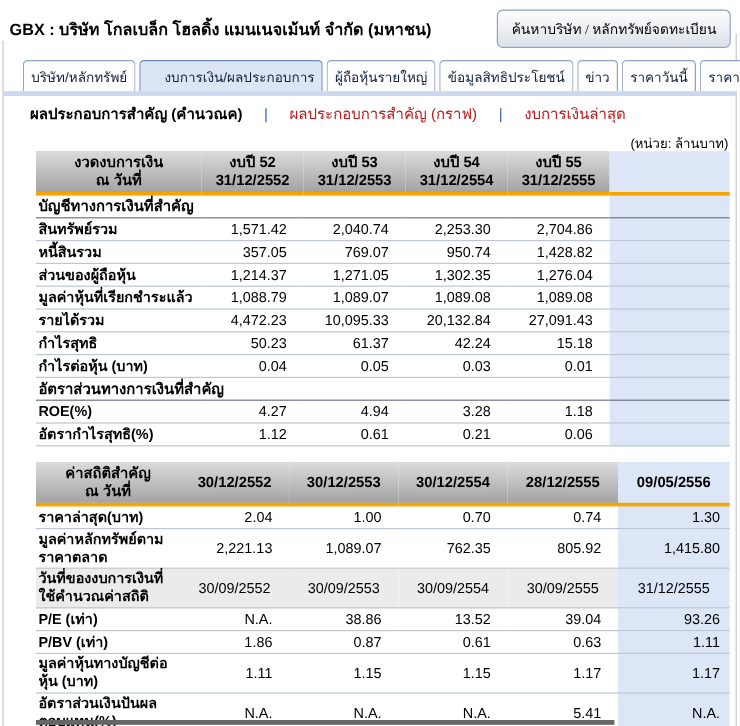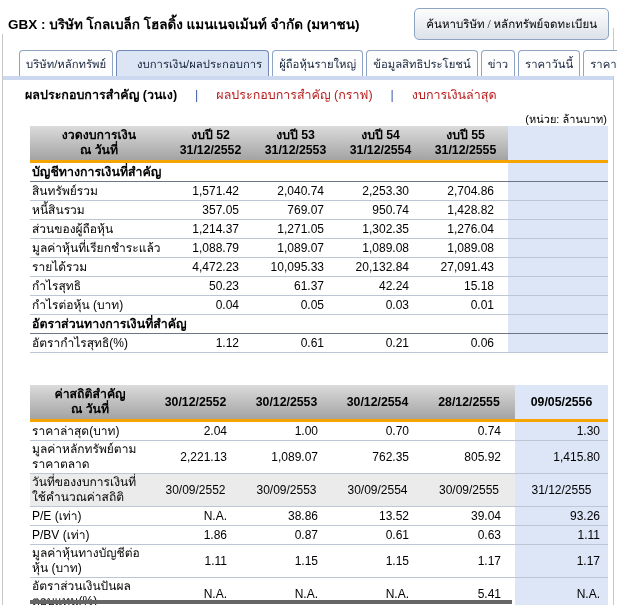--- a/index.html
+++ b/index.html
@@ -45,21 +45,21 @@
   table{border-collapse:collapse;table-layout:fixed;position:absolute;left:30px;width:578px;font-size:12px;}
   #financial-table{top:126px;}
   #statistics-table{top:385px;}
   th{
     background:linear-gradient(#dbdbdb,#a3a3a3);
     font-weight:bold;font-size:12.3px;text-align:center;vertical-align:middle;
     padding:2px 0;border-bottom:3px solid #f6a500;line-height:15px;height:29px;
   }
   th.blue-cell{background:#dce6f7;}
   td{padding:1px 4px;border-bottom:1px solid #bcc6d4;line-height:15px;height:16px;vertical-align:middle;}
-  td.row-label{text-align:left;padding-left:2px;}
+  td.row-label{text-align:left;padding-left:2px;font-weight:bold;}
   td.val{text-align:right;padding-right:14px;}
   td.val.center{text-align:center;padding-right:4px;}
   td.blue-cell{background:#dce6f7;}
   td.last-val{padding-right:8px;}
   tr.section-row td{font-weight:bold;font-size:12.4px;border-bottom:1px solid #6e7686;}
   tr.shaded td{background:#ebebeb;}
   tr.shaded td.blue-cell{background:#dce6f7;}
 
   .bottom-bar{position:absolute;top:600px;left:30px;width:482px;height:4px;background:#666;}
 </style>
@@ -79,21 +79,21 @@
     <div class="tab active">งบการเงิน/ผลประกอบการ</div>
     <div class="tab">ผู้ถือหุ้นรายใหญ่</div>
     <div class="tab">ข้อมูลสิทธิประโยชน์</div>
     <div class="tab">ข่าว</div>
     <div class="tab">ราคาวันนี้</div>
     <div class="tab">ราคาย้อนหลัง</div>
   </div>
 <div class="tab-underline"></div>
 
 <div class="subnav">
-  <span class="subnav-current">ผลประกอบการสำคัญ (วนเง)</span>
+  <span class="subnav-current">ผลประกอบการสำคัญ (คำนวณค)</span>
 <span class="subnav-sep">|</span>
     <a class="subnav-link" href="#">ผลประกอบการสำคัญ (กราฟ)</a>
     <span class="subnav-sep">|</span>
     <a class="subnav-link" href="#">งบการเงินล่าสุด</a>
   </div>
 
 <div class="unit-note">(หน่วย: ล้านบาท)</div>
 
 <table id="financial-table">
   <colgroup>
@@ -188,20 +188,28 @@
         <td class="val">0.05</td>
         <td class="val">0.03</td>
         <td class="val">0.01</td>
         <td class="blue-cell"></td>
       </tr>
       <tr class="section-row">
         <td colspan="5" class="row-label">อัตราส่วนทางการเงินที่สำคัญ</td>
         <td class="blue-cell"></td>
       </tr>
       <tr>
+        <td class="row-label">ROE(%)</td>
+        <td class="val">4.27</td>
+        <td class="val">4.94</td>
+        <td class="val">3.28</td>
+        <td class="val">1.18</td>
+        <td class="blue-cell"></td>
+      </tr>
+      <tr>
         <td class="row-label">อัตรากำไรสุทธิ(%)</td>
         <td class="val">1.12</td>
         <td class="val">0.61</td>
         <td class="val">0.21</td>
         <td class="val">0.06</td>
         <td class="blue-cell"></td>
       </tr>
     </tbody>
 </table>
 

